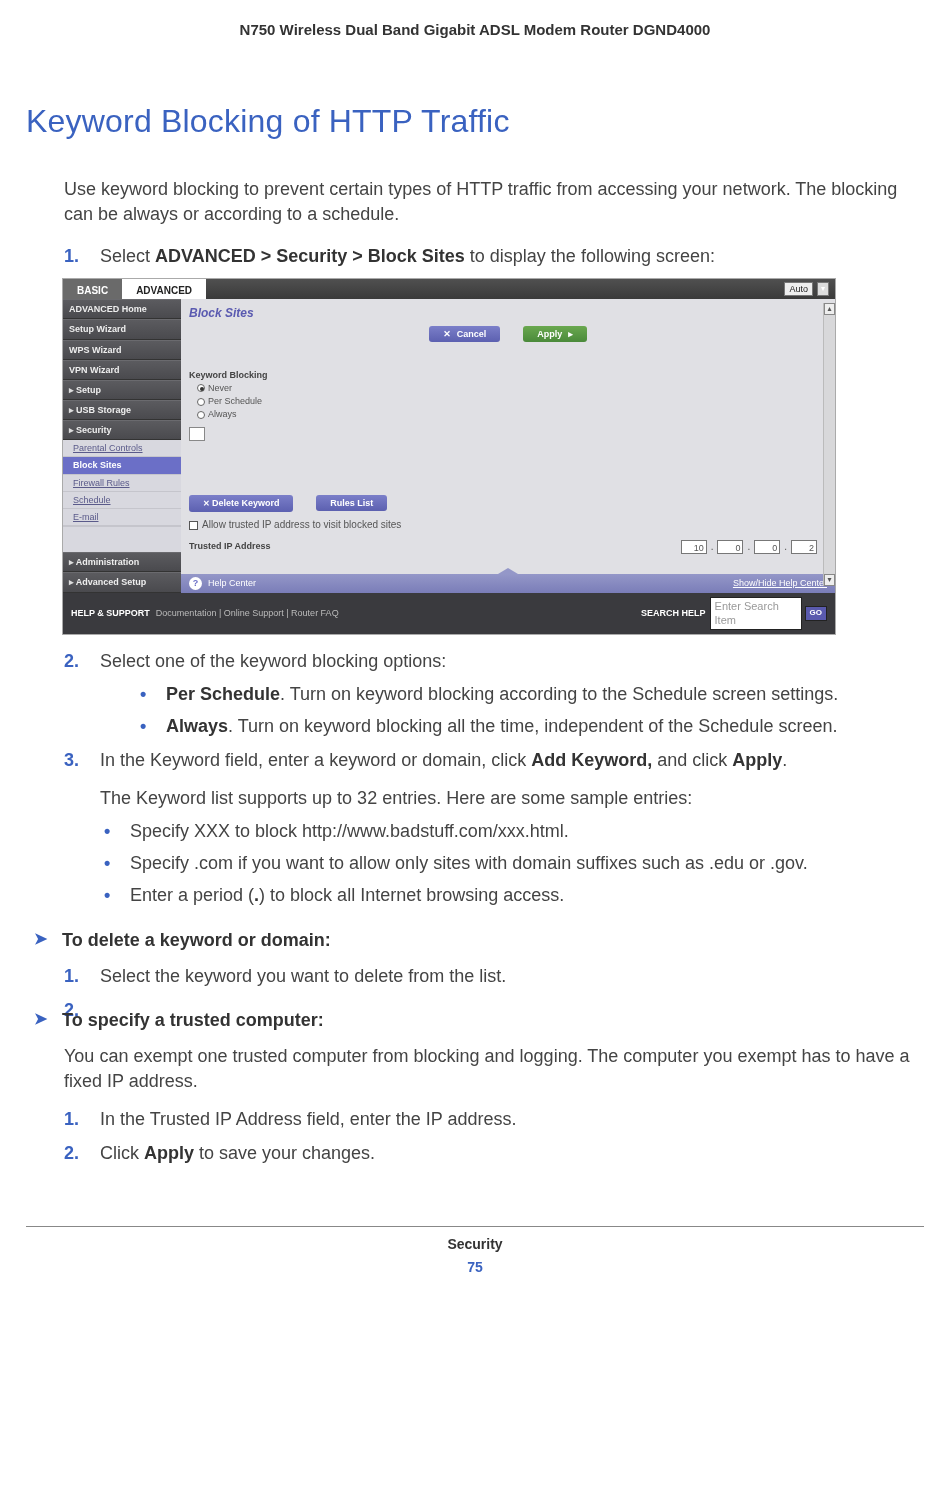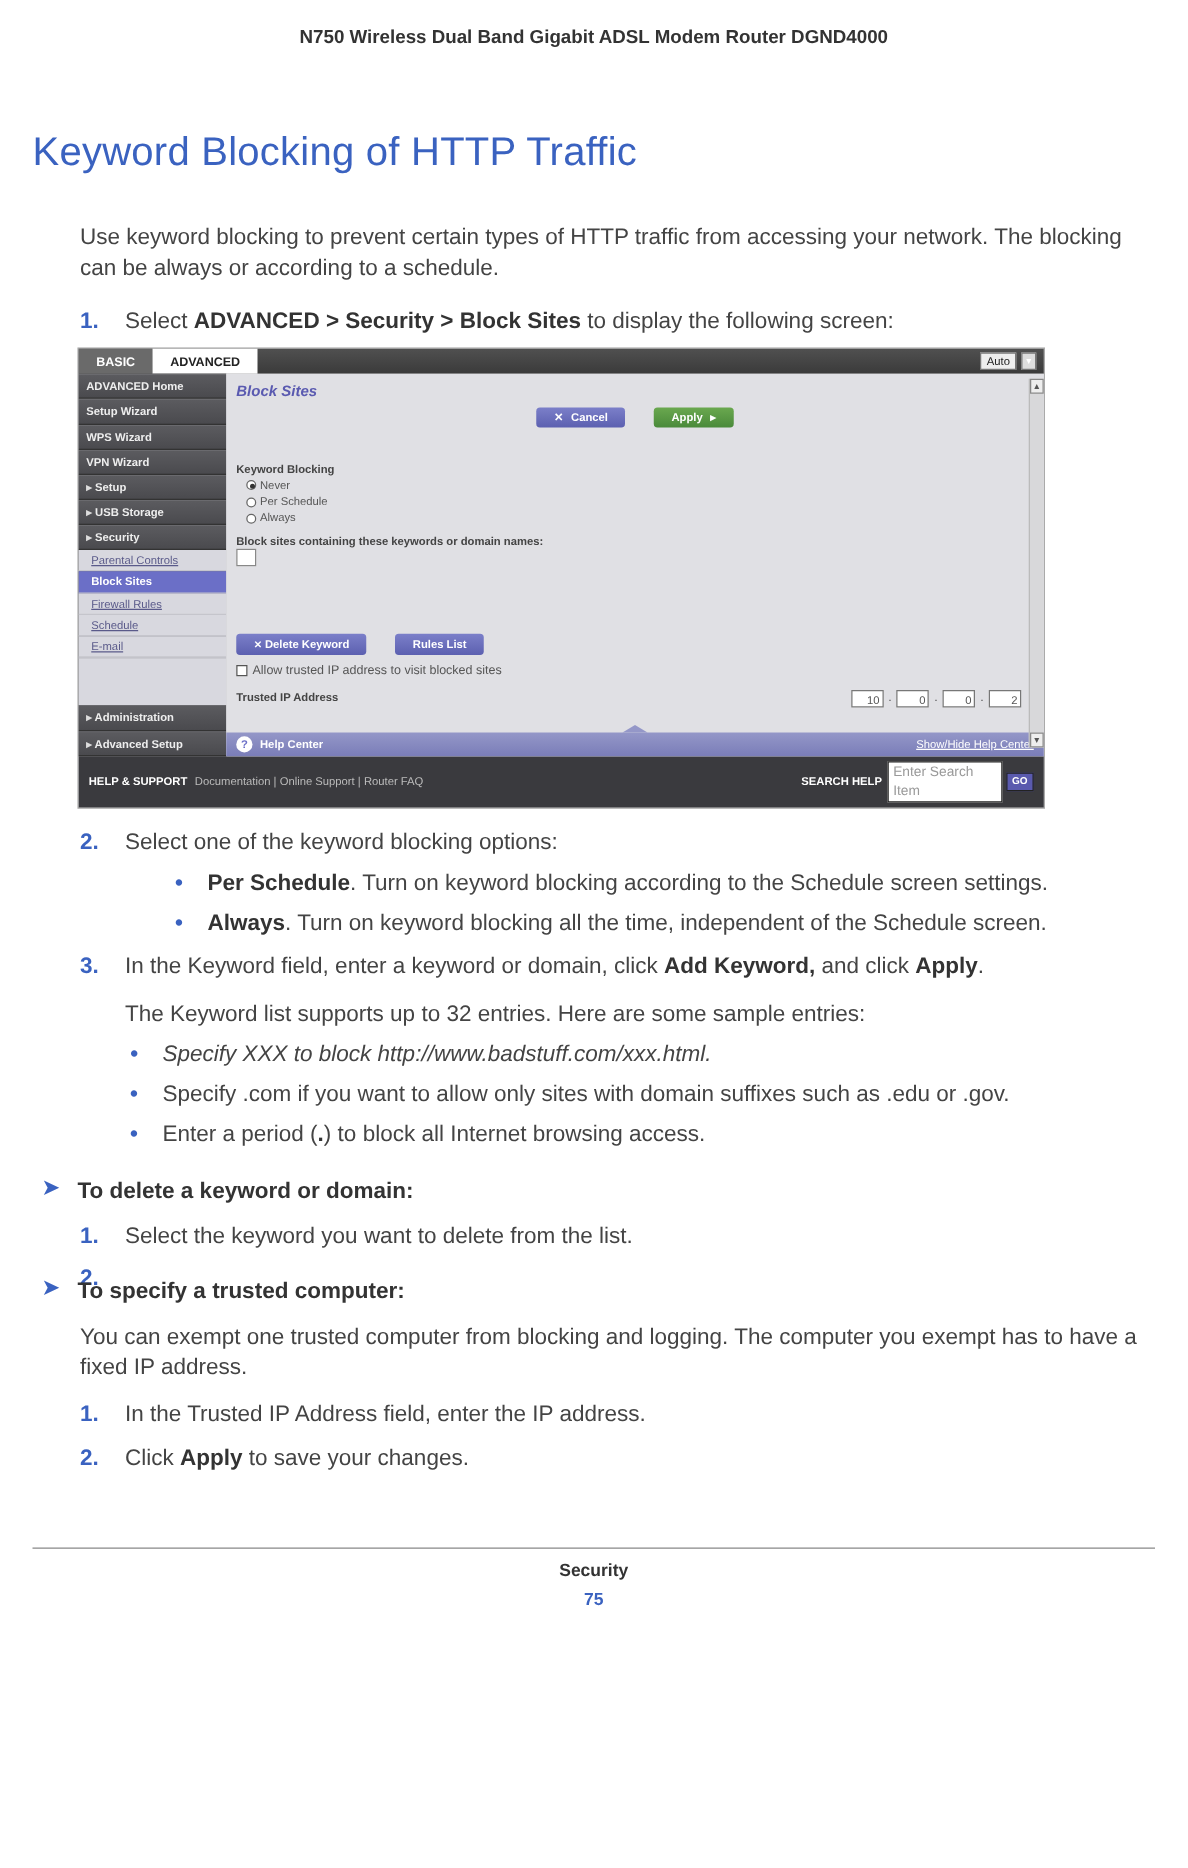--- a/index.html
+++ b/index.html
@@ -184,21 +184,20 @@
 
       <div class="form-block">
         <div class="form-label">Keyword Blocking</div>
         <div class="radio-row"><span class="radio-dot checked"></span><span>Never</span></div>
         <div class="radio-row"><span class="radio-dot"></span><span>Per Schedule</span></div>
         <div class="radio-row"><span class="radio-dot"></span><span>Always</span></div>
       </div>
 
 
       <div class="form-block">
-        <div class="form-label">Block sites containing these keywords or domain names:</div>
         <div class="listbox"></div>
         <div style="height:50px"></div>
         <div class="kw-btn-row">
           <span class="kw-btn delete-kw">Delete Keyword</span>
           <span class="kw-btn">Rules List</span>
         </div>
       </div>
 
       <div class="form-block">
         <div><span class="chk"></span><span>Allow trusted IP address to visit blocked sites</span></div>
@@ -212,21 +211,21 @@
             <span class="ip-box">0</span>
               <span>.</span>
             <span class="ip-box">2</span>
           </span>
         </div>
       </div>
 
       <div class="help-bar">
         <div class="tri"></div>
         <span class="help-q">?</span>
-        <span style="font-weight:bold;text-align:center;">Help Center</span>
+        <span style="font-weight:normal;text-align:center;">Help Center</span>
         <span class="show-hide">Show/Hide Help Center</span>
       </div>
     </div>
   </div>
 
   <div class="bottom-bar">
     <span class="hs">HELP &amp; SUPPORT</span>
     <span class="bb-links">Documentation | Online Support | Router FAQ</span>
     <span class="search-label">SEARCH HELP</span>
     <span class="search-box">Enter Search Item</span>
@@ -250,21 +249,21 @@
     <span class="bold">Always</span><span>. Turn on keyword blocking all the time, independent of the Schedule screen.</span>
   </div>
 </div>
 
 <div class="step">
   <span class="step-num">3.</span>
   <span class="step-body">
     <span>In the Keyword field, enter a keyword or domain, click </span><span class="bold">Add Keyword,</span><span> and click </span><span class="bold">Apply</span><span>.</span>
   </span>
   <p class="sub-para" style="margin-left:0; margin-top:14px;">The Keyword list supports up to 32 entries. Here are some sample entries:</p>
-  <div class="sub-bullet" style="margin-left:0;font-style:italic;">Specify XXX to block http://www.badstuff.com/xxx.html.</div>
+  <div class="sub-bullet" style="margin-left:0;">Specify XXX to block http://www.badstuff.com/xxx.html.</div>
   <div class="sub-bullet" style="margin-left:0;">Specify .com if you want to allow only sites with domain suffixes such as .edu or .gov.</div>
   <div class="sub-bullet" style="margin-left:0;">
     <span>Enter a period (</span><span class="bold">.</span><span>) to block all Internet browsing access.</span>
   </div>
 </div>
 
 <div class="task-heading">To delete a keyword or domain:</div>
 <div class="step">
   <span class="step-num">1.</span>
   <span class="step-body">Select the keyword you want to delete from the list.</span>

